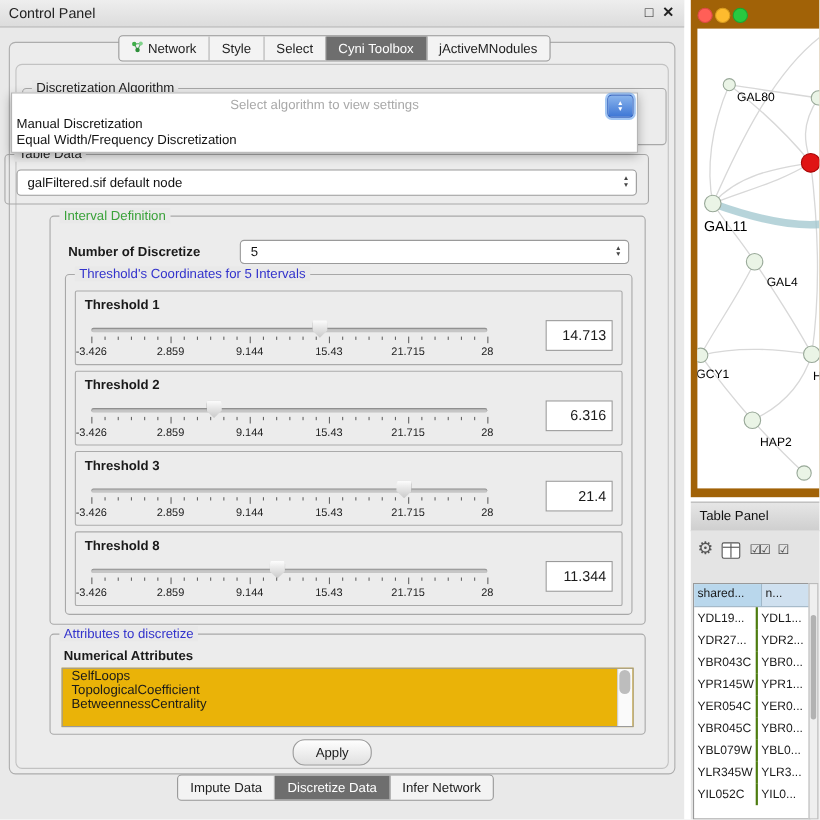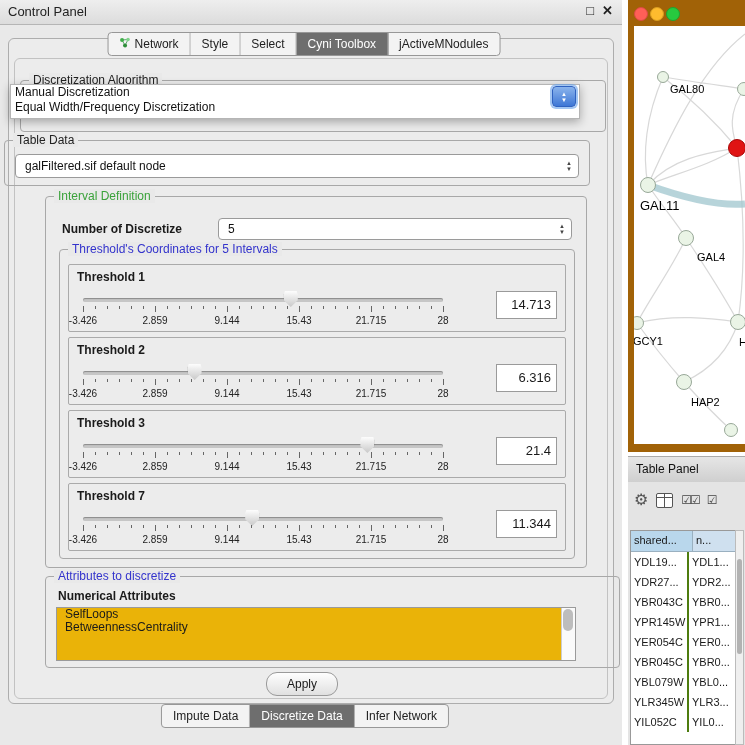--- a/index.html
+++ b/index.html
@@ -74,21 +74,21 @@
   .thumb{position:absolute;top:2px;width:14px;height:16px;
          background:linear-gradient(#fdfdfd,#c9c9c9);
          clip-path:polygon(8% 0,92% 0,100% 20%,100% 58%,50% 100%,0 58%,0 20%);
          filter:drop-shadow(0 0 1px #777);}
   .ticks{position:absolute;left:0;right:0;top:17px;height:7px;}
   .tick{position:absolute;top:0;width:1px;height:3px;background:#666;}
   .tick.major{height:6px;}
   .scale{position:absolute;left:0;right:0;top:26px;height:12px;}
   .scale-label{position:absolute;transform:translateX(-50%);font-size:10px;color:#222;white-space:nowrap;}
 
-  #attr-group{left:45px;top:576px;width:540px;height:90px;padding-left:33px;}
+  #attr-group{left:45px;top:576px;width:540px;height:90px;}
   #attr-heading{position:absolute;left:12px;top:12px;font-weight:bold;}
   #attr-list{position:absolute;left:10px;top:30px;width:518px;height:52px;background:#eab308;
              border:1px solid #9a9a9a;overflow:hidden;}
   .attr-item{height:13px;line-height:13px;padding-left:8px;font-size:12px;}
   #attr-scroll{position:absolute;right:0;top:0;width:13px;height:100%;background:#fafafa;border-left:1px solid #ccc;}
   #attr-thumb{position:absolute;left:1px;top:1px;width:10px;height:22px;background:#bdbdbd;border-radius:5px;}
 
   #apply-btn{left:266px;top:672px;width:70px;height:22px;border:1px solid #9a9a9a;border-radius:11px;
              background:linear-gradient(#fefefe,#e0e0e0);text-align:center;line-height:22px;font-size:12px;}
 
@@ -163,20 +163,21 @@
       <div class="tab">
         <span>jActiveMNodules</span>
       </div>
     </div>
 
   <div id="algo-group" class="abs group">
     <span class="legend">Discretization Algorithm</span>
   </div>
 
   <div id="algo-popup" class="abs">
+    <div id="popup-placeholder">Select algorithm to view settings</div>
     <div id="combo-focus-btn">
       <span>▲</span>
       <span>▼</span>
     </div>
     <div id="algo-options">
         <div class="popup-opt bold">Manual Discretization</div>
         <div class="popup-opt">Equal Width/Frequency Discretization</div>
       </div>
   </div>
 
@@ -349,21 +350,21 @@
               <span class="scale-label" style="left: 40%;">9.144</span>
               <span class="scale-label" style="left: 60%;">15.43</span>
               <span class="scale-label" style="left: 80%;">21.715</span>
               <span class="scale-label" style="left: 100%;">28</span>
             </div>
         </div>
         <div class="thr-value">21.4</div>
       </div>
 
       <div class="threshold-box" style="top:233px">
-        <span class="thr-label">Threshold 7</span>
+        <span class="thr-label">Threshold 8</span>
         <div class="slider">
           <div class="track"></div>
           <div class="thumb" style="left: calc(47% - 7px);"></div>
           <div class="ticks">
               <span class="tick major" style="left: 0%;"></span>
               <span class="tick" style="left: 3.33333%;"></span>
               <span class="tick" style="left: 6.66667%;"></span>
               <span class="tick" style="left: 10%;"></span>
               <span class="tick" style="left: 13.3333%;"></span>
               <span class="tick" style="left: 16.6667%;"></span>
@@ -406,20 +407,21 @@
       </div>
     </div>
   </div>
 
   <div id="attr-group" class="abs group">
     <span class="legend blue">Attributes to discretize</span>
     <span id="attr-heading">Numerical Attributes</span>
     <div id="attr-list">
       <div id="attr-items">
           <div class="attr-item">SelfLoops</div>
+          <div class="attr-item">TopologicalCoefficient</div>
           <div class="attr-item">BetweennessCentrality</div>
         </div>
       <div id="attr-scroll">
         <div id="attr-thumb"></div>
       </div>
     </div>
   </div>
 
   <div id="apply-btn" class="abs">Apply</div>
 

